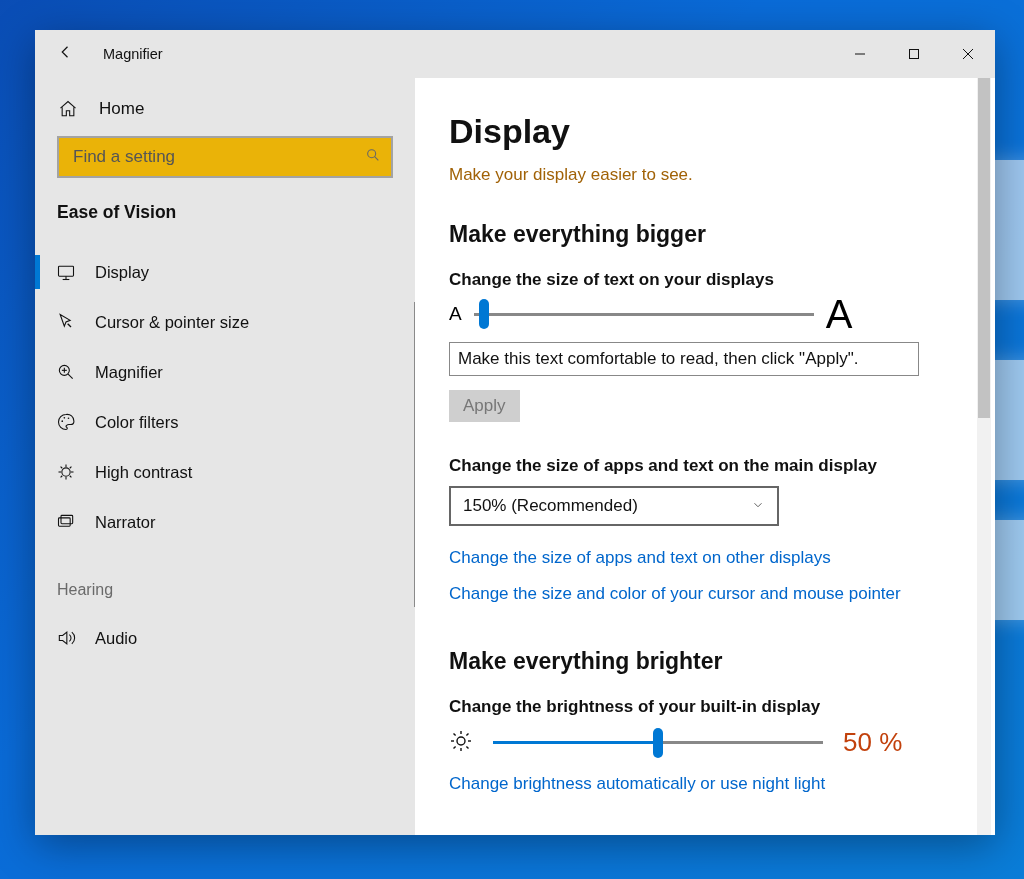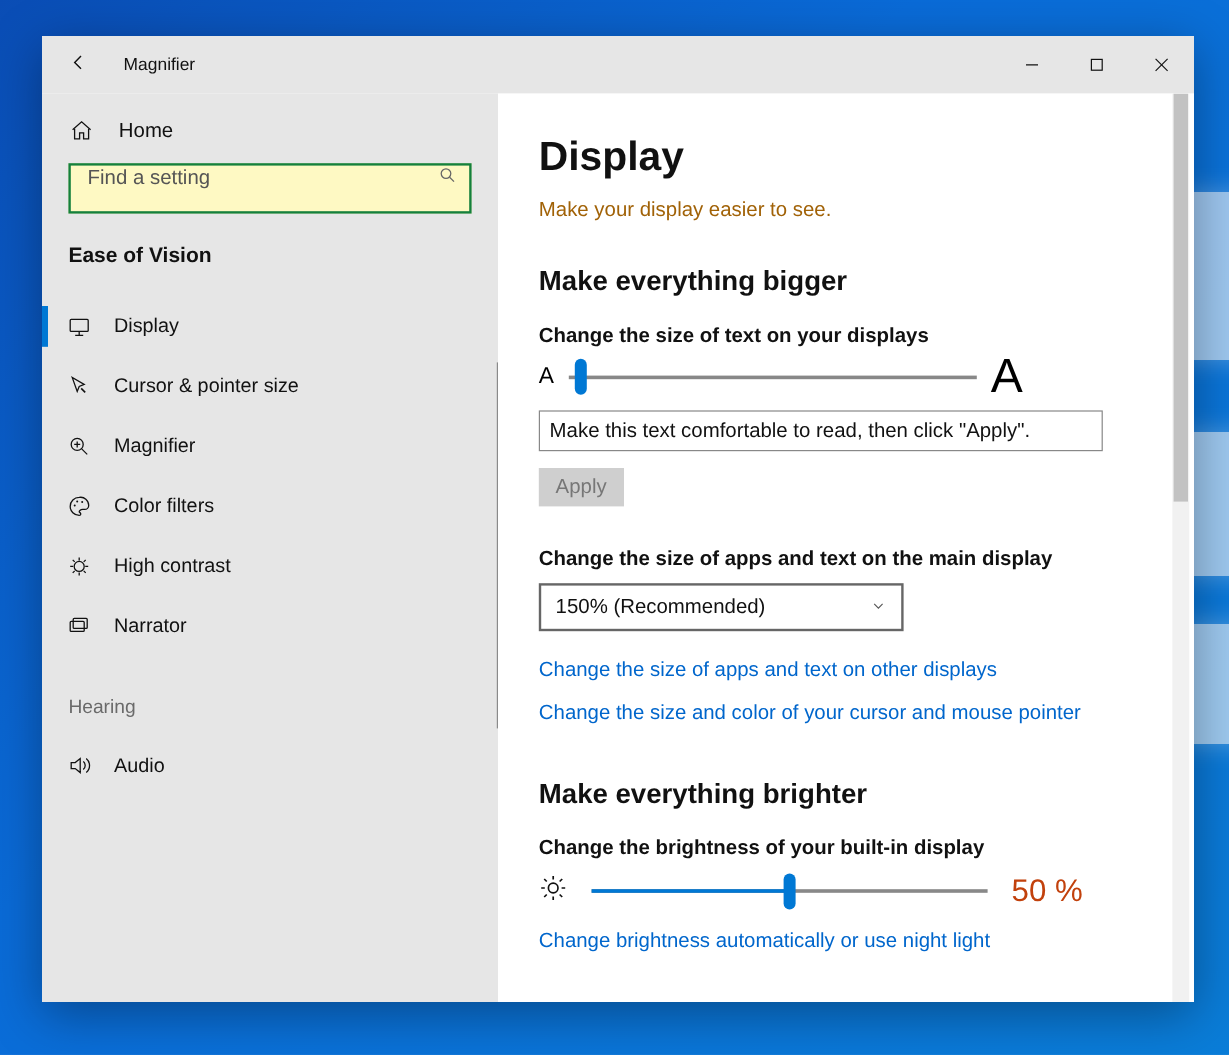--- a/index.html
+++ b/index.html
@@ -75,23 +75,23 @@
   .home-row {
     display: flex; align-items: center;
     gap: 20px;
     padding: 12px 22px 16px 22px;
     font-size: 17px;
     color: #111;
   }
   .search-box {
     margin: 0 22px 18px 22px;
     height: 42px;
-    border: 2px solid #15803d;
-    background: #fef9c3;
-    display: flex; align-items: flex-start;
+    border: 2px solid #a3a3a3;
+    background: #eab308;
+    display: flex; align-items: center;
     padding: 0 10px 0 14px;
     justify-content: space-between;
     color: #555;
     font-size: 17px;
   }
   .category {
     padding: 6px 22px 24px 22px;
     font-size: 17.5px;
     font-weight: 600;
     color: #111;
@@ -187,21 +187,21 @@
   .apply-btn {
     display:inline-flex; align-items:center; justify-content:center;
     padding: 6px 14px;
     font-size: 17px;
     color:#777;
     background:#cfcfcf;
     margin-bottom: 34px;
   }
 
   .select {
-    width: 304px; height: 40px;
+    width: 330px; height: 40px;
     border: 2px solid #666;
     display:flex; align-items:center; justify-content:space-between;
     padding: 0 12px;
     font-size: 17px;
     color:#111;
     margin: 4px 0 22px 0;
   }
   .chev { font-size:13px; color:#555; }
 
   .link {

